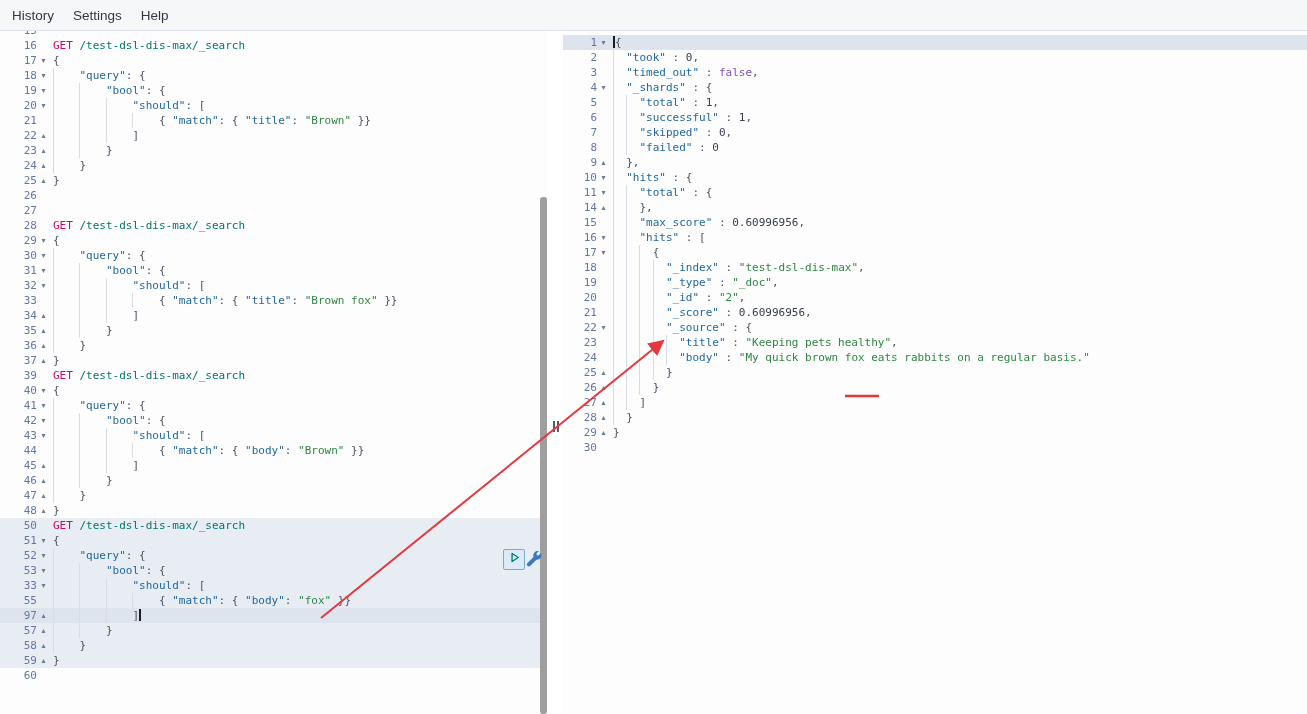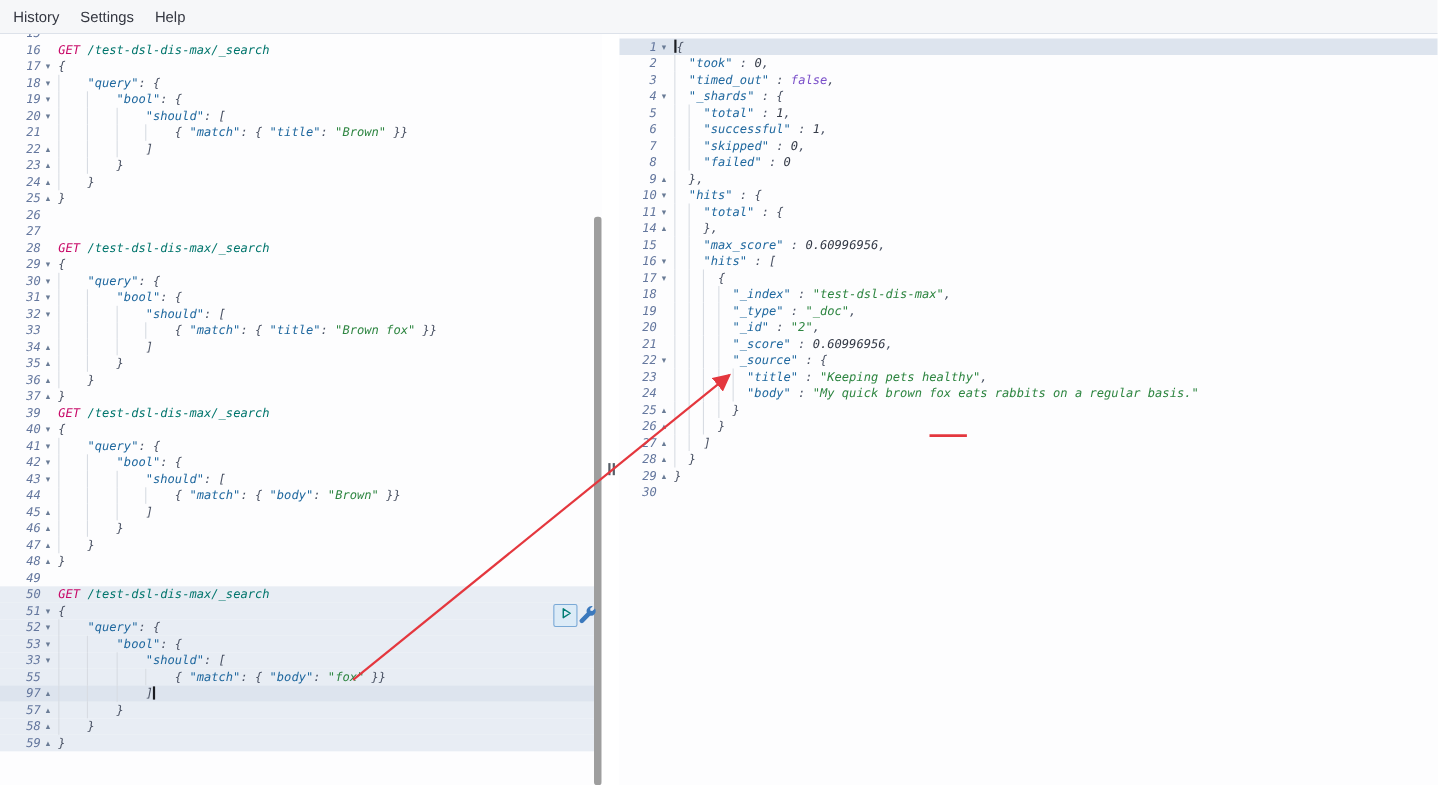--- a/index.html
+++ b/index.html
@@ -4,21 +4,21 @@
 <style>
   html,body{margin:0;padding:0;background:#fff;width:1307px;height:714px;overflow:hidden;
     font-family:"Liberation Sans",sans-serif;}
   
   .menubar{height:30px;background:#f6f7f9;border-bottom:1px solid #dde2ea;display:flex;
     align-items:center;padding-left:9px;gap:13px;}
   .menubar .mitem{font-size:13.5px;color:#343741;padding:0 3px;cursor:pointer;}
   
   .workspace{position:absolute;left:0;top:31px;width:1307px;height:683px;background:#fdfdfe;}
   .editor{position:absolute;top:0;bottom:0;overflow:hidden;
-    font-family:"DejaVu Sans Mono",monospace;font-size:11px;font-style:italic;}
+    font-family:"DejaVu Sans Mono",monospace;font-size:11px;}
   #left-editor{left:0;width:540px;}
   #left-editor .lines{margin-top:-8px;}
   #right-editor{left:563px;right:0;}
   #right-editor .lines{margin-top:4px;}
   .line{display:flex;height:15px;line-height:15px;}
   .line.sel{background:#e8edf4;}
   .line.act{background:#dde4ee;}
   .gut{flex:none;display:flex;align-items:center;}
   #left-editor .gut{width:50px;}
   #right-editor .gut{width:47px;}
@@ -287,96 +287,96 @@
           </span>
           <span class="code"><span class="ig" style="width: 4ch;"></span><span class="tok-p">}</span></span>
         </div>
         <div class="line">
           <span class="gut">
             <span class="num">48</span>
             <span class="fold">▴</span>
           </span>
           <span class="code"><span class="tok-p">}</span></span>
         </div>
-        <div class="line">
-          <span class="gut">
-            <span class="num">49</span>
+        <div class="line sel">
+          <span class="gut">
+            <span class="num">50</span>
+            <span class="fold"></span>
+          </span>
+          <span class="code"><span class="tok-m">GET</span><span class="tok-u"> /test-dsl-dis-max/_search</span></span>
+        </div>
+        <div class="line sel">
+          <span class="gut">
+            <span class="num">51</span>
+            <span class="fold">▾</span>
+          </span>
+          <span class="code"><span class="tok-p">{</span></span>
+        </div>
+        <div class="line sel">
+          <span class="gut">
+            <span class="num">52</span>
+            <span class="fold">▾</span>
+          </span>
+          <span class="code"><span class="ig" style="width: 4ch;"></span><span class="tok-k">"query"</span><span class="tok-p">: {</span></span>
+        </div>
+        <div class="line sel">
+          <span class="gut">
+            <span class="num">53</span>
+            <span class="fold">▾</span>
+          </span>
+          <span class="code"><span class="ig" style="width: 4ch;"></span><span class="ig" style="width: 4ch;"></span><span class="tok-k">"bool"</span><span class="tok-p">: {</span></span>
+        </div>
+        <div class="line sel">
+          <span class="gut">
+            <span class="num">33</span>
+            <span class="fold">▾</span>
+          </span>
+          <span class="code"><span class="ig" style="width: 4ch;"></span><span class="ig" style="width: 4ch;"></span><span class="ig" style="width: 4ch;"></span><span class="tok-k">"should"</span><span class="tok-p">: [</span></span>
+        </div>
+        <div class="line sel">
+          <span class="gut">
+            <span class="num">55</span>
+            <span class="fold"></span>
+          </span>
+          <span class="code"><span class="ig" style="width: 4ch;"></span><span class="ig" style="width: 4ch;"></span><span class="ig" style="width: 4ch;"></span><span class="ig" style="width: 4ch;"></span><span class="tok-p">{ </span><span class="tok-k">"match"</span><span class="tok-p">: { </span><span class="tok-k">"body"</span><span class="tok-p">: </span><span class="tok-s">"fox"</span><span class="tok-p"> }}</span></span>
+        </div>
+        <div class="line sel act">
+          <span class="gut">
+            <span class="num">97</span>
+            <span class="fold">▴</span>
+          </span>
+          <span class="code"><span class="ig" style="width: 4ch;"></span><span class="ig" style="width: 4ch;"></span><span class="ig" style="width: 4ch;"></span><span class="tok-p">]</span><span class="caret"></span></span>
+        </div>
+        <div class="line sel">
+          <span class="gut">
+            <span class="num">57</span>
+            <span class="fold">▴</span>
+          </span>
+          <span class="code"><span class="ig" style="width: 4ch;"></span><span class="ig" style="width: 4ch;"></span><span class="tok-p">}</span></span>
+        </div>
+        <div class="line sel">
+          <span class="gut">
+            <span class="num">58</span>
+            <span class="fold">▴</span>
+          </span>
+          <span class="code"><span class="ig" style="width: 4ch;"></span><span class="tok-p">}</span></span>
+        </div>
+        <div class="line sel">
+          <span class="gut">
+            <span class="num">59</span>
+            <span class="fold">▴</span>
+          </span>
+          <span class="code"><span class="tok-p">}</span></span>
+        </div>
+        <div class="line">
+          <span class="gut">
+            <span class="num">60</span>
             <span class="fold"></span>
           </span>
           <span class="code"></span>
-        </div>
-        <div class="line sel">
-          <span class="gut">
-            <span class="num">50</span>
-            <span class="fold"></span>
-          </span>
-          <span class="code"><span class="tok-m">GET</span><span class="tok-u"> /test-dsl-dis-max/_search</span></span>
-        </div>
-        <div class="line sel">
-          <span class="gut">
-            <span class="num">51</span>
-            <span class="fold">▾</span>
-          </span>
-          <span class="code"><span class="tok-p">{</span></span>
-        </div>
-        <div class="line sel">
-          <span class="gut">
-            <span class="num">52</span>
-            <span class="fold">▾</span>
-          </span>
-          <span class="code"><span class="ig" style="width: 4ch;"></span><span class="tok-k">"query"</span><span class="tok-p">: {</span></span>
-        </div>
-        <div class="line sel">
-          <span class="gut">
-            <span class="num">53</span>
-            <span class="fold">▾</span>
-          </span>
-          <span class="code"><span class="ig" style="width: 4ch;"></span><span class="ig" style="width: 4ch;"></span><span class="tok-k">"bool"</span><span class="tok-p">: {</span></span>
-        </div>
-        <div class="line sel">
-          <span class="gut">
-            <span class="num">33</span>
-            <span class="fold">▾</span>
-          </span>
-          <span class="code"><span class="ig" style="width: 4ch;"></span><span class="ig" style="width: 4ch;"></span><span class="ig" style="width: 4ch;"></span><span class="tok-k">"should"</span><span class="tok-p">: [</span></span>
-        </div>
-        <div class="line sel">
-          <span class="gut">
-            <span class="num">55</span>
-            <span class="fold"></span>
-          </span>
-          <span class="code"><span class="ig" style="width: 4ch;"></span><span class="ig" style="width: 4ch;"></span><span class="ig" style="width: 4ch;"></span><span class="ig" style="width: 4ch;"></span><span class="tok-p">{ </span><span class="tok-k">"match"</span><span class="tok-p">: { </span><span class="tok-k">"body"</span><span class="tok-p">: </span><span class="tok-s">"fox"</span><span class="tok-p"> }}</span></span>
-        </div>
-        <div class="line sel act">
-          <span class="gut">
-            <span class="num">97</span>
-            <span class="fold">▴</span>
-          </span>
-          <span class="code"><span class="ig" style="width: 4ch;"></span><span class="ig" style="width: 4ch;"></span><span class="ig" style="width: 4ch;"></span><span class="tok-p">]</span><span class="caret"></span></span>
-        </div>
-        <div class="line sel">
-          <span class="gut">
-            <span class="num">57</span>
-            <span class="fold">▴</span>
-          </span>
-          <span class="code"><span class="ig" style="width: 4ch;"></span><span class="ig" style="width: 4ch;"></span><span class="tok-p">}</span></span>
-        </div>
-        <div class="line sel">
-          <span class="gut">
-            <span class="num">58</span>
-            <span class="fold">▴</span>
-          </span>
-          <span class="code"><span class="ig" style="width: 4ch;"></span><span class="tok-p">}</span></span>
-        </div>
-        <div class="line sel">
-          <span class="gut">
-            <span class="num">59</span>
-            <span class="fold">▴</span>
-          </span>
-          <span class="code"><span class="tok-p">}</span></span>
         </div>
       </div>
   </div>
 
   <div class="vscroll">
     <div class="vthumb"></div>
   </div>
 
   <div class="divider">
     <div class="dhandle">

